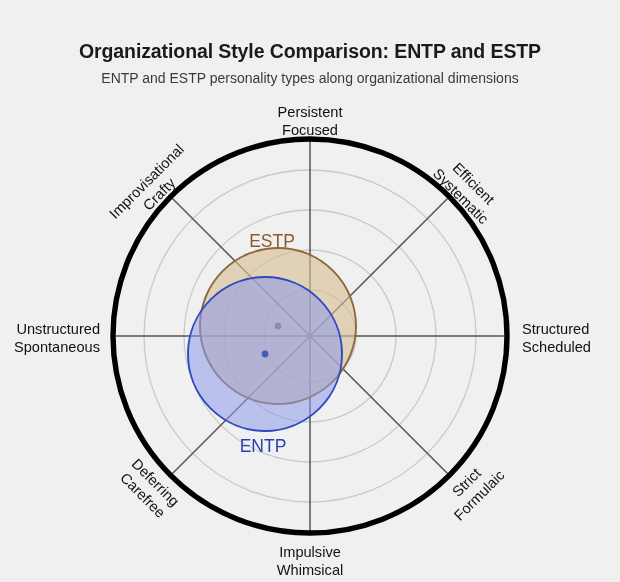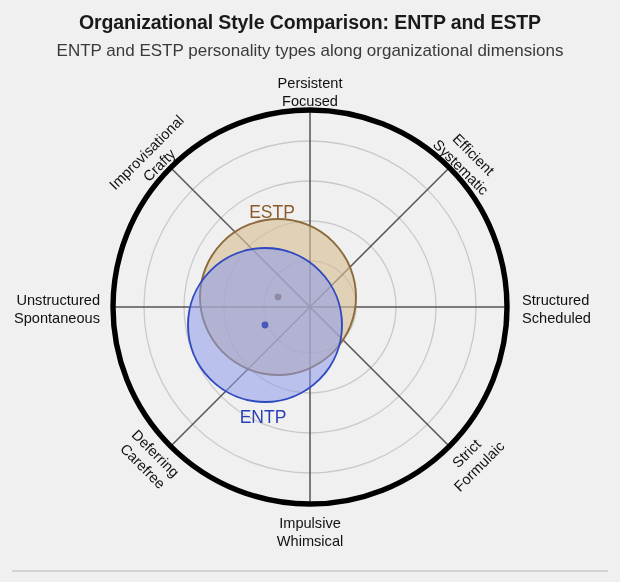--- a/index.html
+++ b/index.html
@@ -3,28 +3,28 @@
 <meta charset="utf-8">
 <style>
   html,body{margin:0;padding:0;}
   body{
     width:620px;height:582px;
     background:#f0f0f0;
     font-family:"Liberation Sans",sans-serif;
     overflow:hidden;
     position:relative;
   }
-  #chart-root{position:absolute;inset:0;}
+  #chart-root{position:absolute;inset:0;margin-top:29px;}
   .titleblock{position:absolute;left:0;top:0;width:620px;text-align:center;}
   .chart-title{
     font-size:19.5px;font-weight:bold;color:#1a1a1a;
     margin-top:11px;letter-spacing:-0.1px;
   }
   .chart-subtitle{
-    font-size:17px;font-weight:normal;color:#3a3a3a;
+    font-size:14px;font-weight:normal;color:#3a3a3a;
     margin-top:7px;
   }
   svg{position:absolute;left:0;top:0;}
   .axlabel{
     font-family:"Liberation Sans",sans-serif;
     font-size:14.6px;fill:#111111;
   }
   .serieslabel{
     font-family:"Liberation Sans",sans-serif;
     font-size:17.5px;

